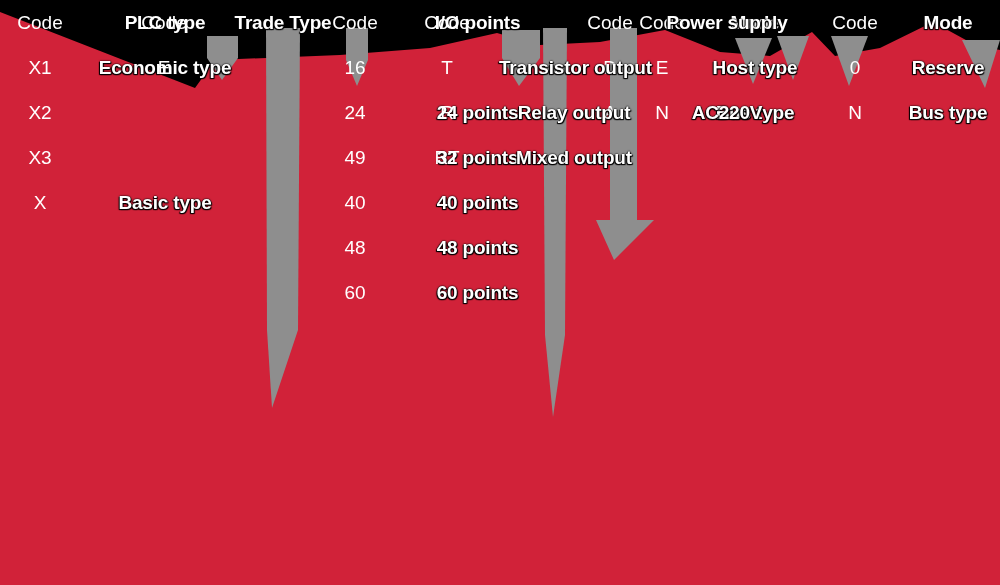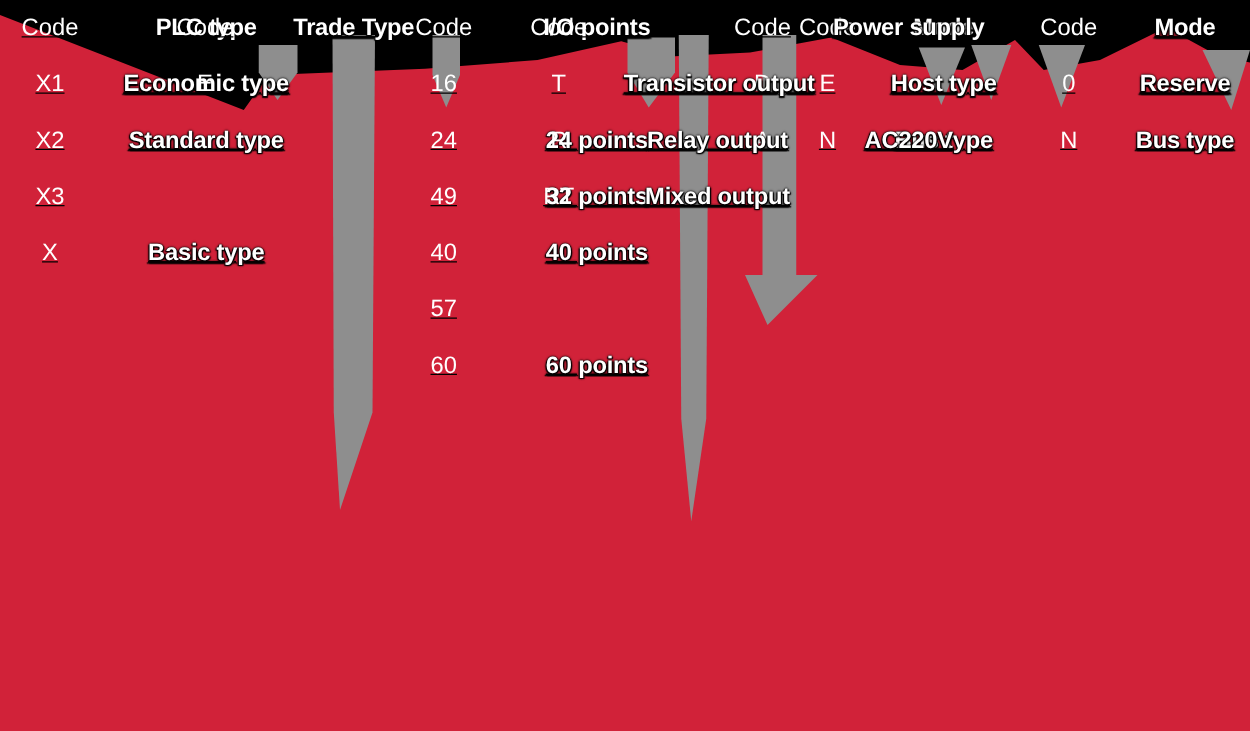--- a/index.html
+++ b/index.html
@@ -2,21 +2,21 @@
 <html><head>
 <meta charset="utf-8">
 <style>
   html,body{margin:0;padding:0;}
   body{
     width:1000px;height:585px;position:relative;overflow:hidden;
     background:#D12239;
     font-family:"Liberation Sans", sans-serif;
   }
   svg.backdrop{position:absolute;left:0;top:0;z-index:0;}
-  .section{position:absolute;z-index:2;text-decoration:underline;}
+  .section{position:absolute;z-index:2;}
   .row{display:flex;align-items:center;height:45px;}
   .c-code{
     color:#ffffff;font-size:19px;text-align:center;flex:0 0 auto;
   }
   .c-label{
     color:#ffffff;font-size:19px;font-weight:bold;text-align:center;flex:0 0 auto;
     text-shadow:0 0 1px #000,0 0 2px #000,1px 1px 1px #000,-1px 1px 1px #000;
     letter-spacing:-0.2px;white-space:nowrap;
   }
   
@@ -49,21 +49,20 @@
   <div class="row">
     <div class="c-code">Code</div>
     <div class="c-label">PLC type</div>
   </div>
   <div class="row">
     <div class="c-code">X1</div>
     <div class="c-label">Economic type</div>
   </div>
   <div class="row">
     <div class="c-code">X2</div>
-    <div class="c-label">Standard type</div>
   </div>
   <div class="row">
     <div class="c-code">X3</div>
   </div>
   <div class="row">
     <div class="c-code">X</div>
     <div class="c-label">Basic type</div>
   </div>
 </div>
 
@@ -81,21 +80,22 @@
   </div>
   <div class="row">
     <div class="c-code">49</div>
     <div class="c-label">32 points</div>
   </div>
   <div class="row">
     <div class="c-code">40</div>
     <div class="c-label">40 points</div>
   </div>
   <div class="row">
-    <div class="c-code">57</div>
+    <div class="c-code">48</div>
+    <div class="c-label">48 points</div>
   </div>
   <div class="row">
     <div class="c-code">60</div>
     <div class="c-label">60 points</div>
   </div>
 </div>
 
 <div class="section sec-mode1">
   <div class="row">
     <div class="c-code">Code</div>

